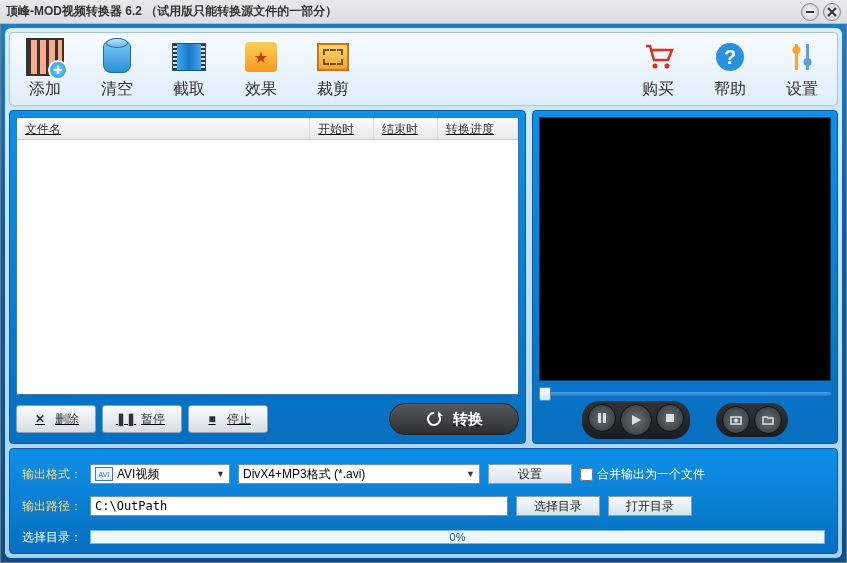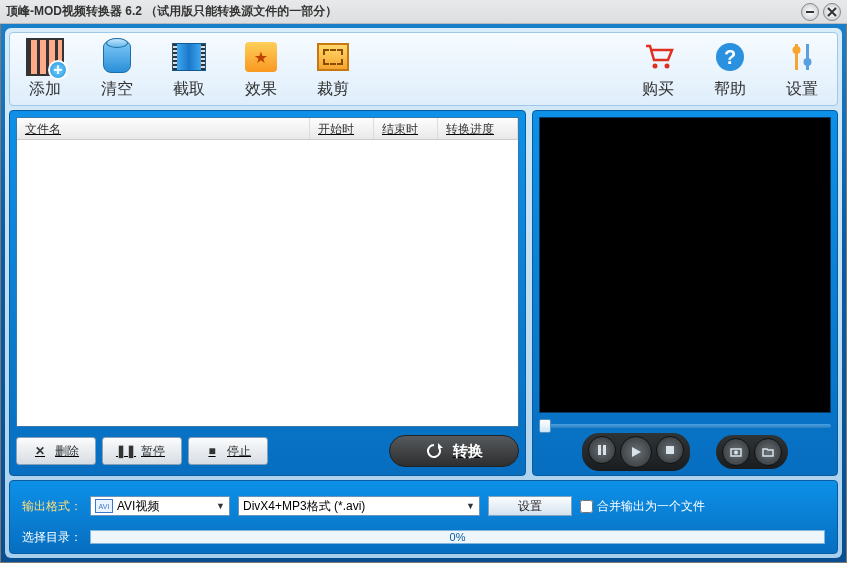--- a/index.html
+++ b/index.html
@@ -265,20 +265,26 @@
     <div class="sel sel2">
       <span>DivX4+MP3格式 (*.avi)</span>
       <span class="arr">▼</span>
     </div>
     <button class="smallbtn">设置</button>
     <label class="chk">
       <input type="checkbox" style="">
       <span>合并输出为一个文件</span>
     </label>
   </div>
+  <div class="row">
+    <span class="lbl">输出路径：</span>
+    <input class="inp inp1" value="C:\OutPath" style="">
+    <button class="smallbtn">选择目录</button>
+    <button class="smallbtn">打开目录</button>
+  </div>
   <div class="mergerow">
     <span class="lbl2">选择目录：</span>
     <div class="pbar">
       <span class="pct">0%</span>
     </div>
   </div>
 </div>
 
 </div>
 </div>

